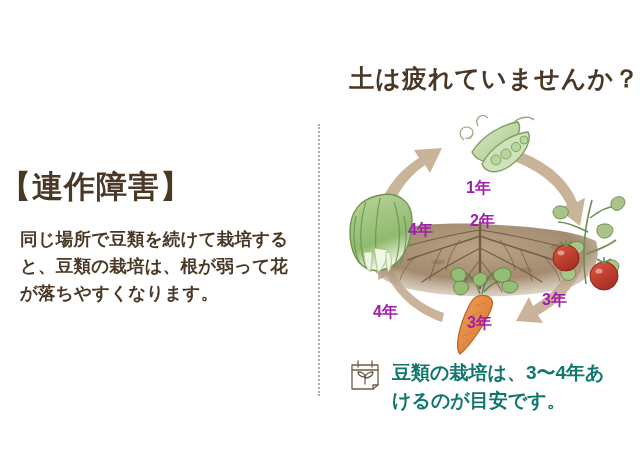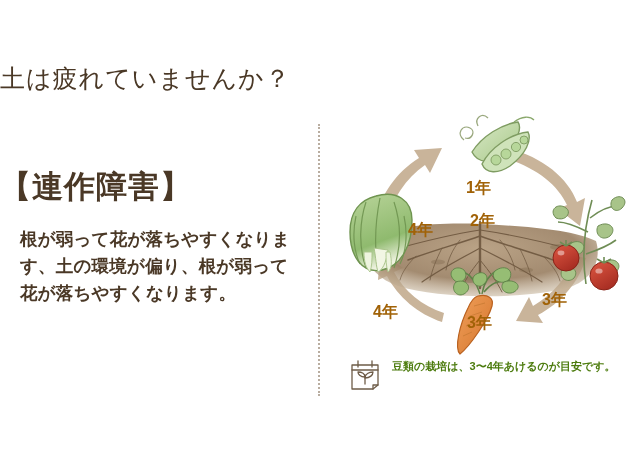--- a/index.html
+++ b/index.html
@@ -4,22 +4,22 @@
 <style>
   html,body{margin:0;padding:0;}
   body{
     width:640px;height:460px;background:#ffffff;overflow:hidden;
     font-family:"Liberation Sans","DejaVu Sans",sans-serif;
     color:#4a3826;position:relative;
   }
   #stage{position:absolute;inset:0;}
 
   .title{
-    position:absolute;left:0;top:62px;width:640px;text-align:left;
-    font-size:25px;font-weight:normal;letter-spacing:1px;color:#4a3826;
+    position:absolute;left:0;top:62px;width:640px;text-align:right;
+    font-size:25px;font-weight:bold;letter-spacing:1px;color:#4a3826;
   }
 
   .divider{
     position:absolute;left:318px;top:124px;width:0;height:272px;
     border-left:2px dotted #b9ada0;
   }
 
   .left-pane{position:absolute;left:0px;top:170px;width:310px;}
   .headline{
     font-size:31px;font-weight:bold;color:#4a3826;
@@ -28,52 +28,52 @@
   .bodytext{
     margin-top:22px;padding-left:20px;padding-right:6px;
     font-size:17.5px;font-weight:bold;line-height:1.55;color:#4a3826;
     letter-spacing:0.2px;
   }
 
   .cycle{position:absolute;left:330px;top:110px;width:300px;height:245px;}
   .cycle svg{position:absolute;left:0;top:0;}
 
   .yr{
-    position:absolute;font-size:16px;font-weight:bold;color:#a16207;
+    position:absolute;font-size:16px;font-weight:bold;color:#a21caf;
     white-space:nowrap;
   }
   .yr1{left:136px;top:68px;}
   .yr2{left:140px;top:101px;}
   .yr3a{left:212px;top:180px;}
   .yr3b{left:137px;top:203px;}
   .yr4a{left:78px;top:110px;}
   .yr4b{left:43px;top:192px;}
 
   .note{
     position:absolute;left:348px;top:358px;width:270px;
     display:flex;align-items:flex-start;gap:10px;
   }
   .note-text{
-    font-size:11px;font-weight:bold;line-height:1.45;color:#4d7c0f;
+    font-size:19px;font-weight:bold;line-height:1.45;color:#0f766e;
     padding-top:1px;
   }
   .cal-icon{flex:0 0 auto;width:34px;height:34px;}
 </style>
 </head>
 <body>
 
 <div id="stage">
 
   <div class="title">土は疲れていませんか？</div>
 
   <div class="divider"></div>
 
   <div class="left-pane">
     <div class="headline">【連作障害】</div>
-    <div class="bodytext">根が弱って花が落ちやすくなります、土の環境が偏り、根が弱って花が落ちやすくなります。</div>
+    <div class="bodytext">同じ場所で豆類を続けて栽培すると、豆類の栽培は、根が弱って花が落ちやすくなります。</div>
   </div>
 
   <div class="cycle">
     <svg width="300" height="245" viewBox="0 0 300 245" xmlns="http://www.w3.org/2000/svg">
       <defs>
         <radialGradient id="soilG" cx="50%" cy="35%" r="70%">
           <stop offset="0%" stop-color="#b49b7c"></stop>
           <stop offset="60%" stop-color="#9b8164"></stop>
           <stop offset="100%" stop-color="#cdbda4" stop-opacity="0.55"></stop>
         </radialGradient>

